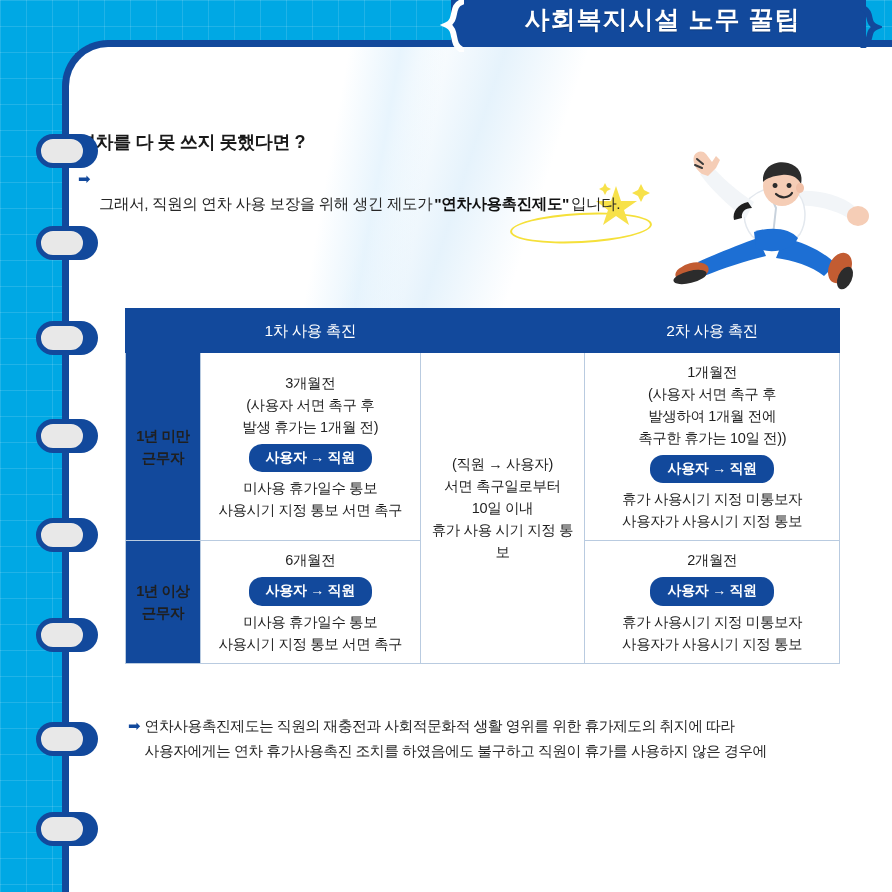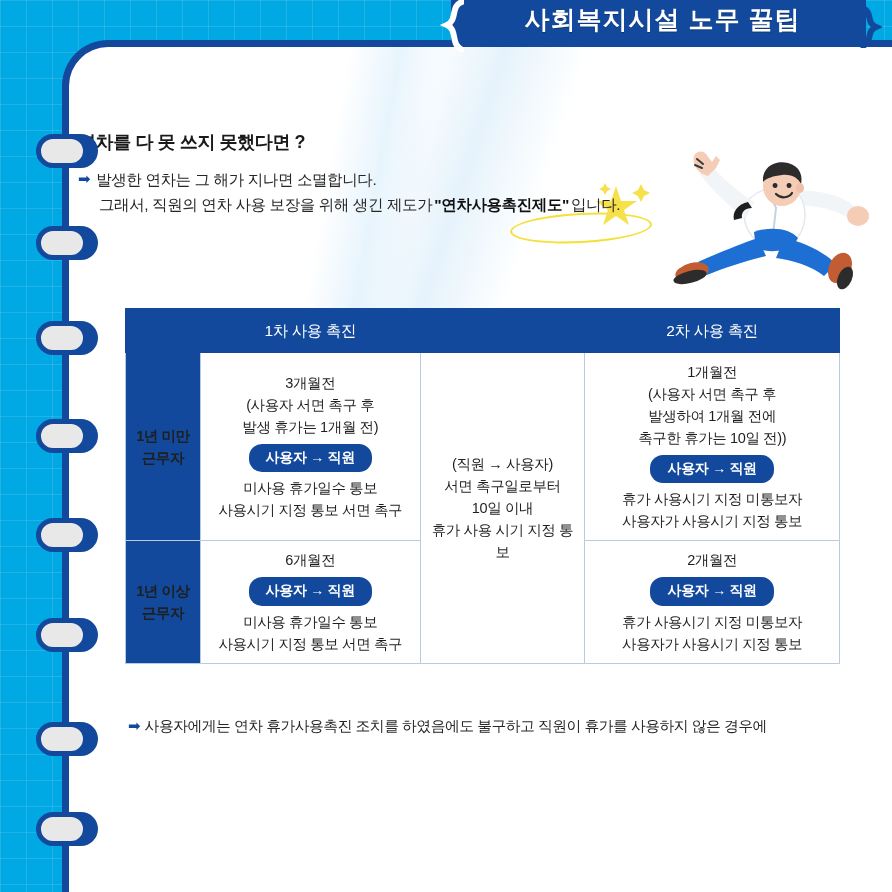--- a/index.html
+++ b/index.html
@@ -310,21 +310,20 @@
   <div id="banner-text">사회복지시설 노무 꿀팁</div>
 </div>
 <svg id="banner-brace-right" viewBox="0 0 22 42">
   <path d="M3 2 C13 7, 6 17, 16 21 C6 25, 13 35, 3 40" fill="none" stroke="#12499c" stroke-width="6" stroke-linecap="round"></path>
 </svg>
 
 <div id="heading-block">
   <div id="heading-title">연차를 다 못 쓰지 못했다면 ?</div>
   <div class="bullet-line">
     <span class="bullet-arrow">➡</span>
-    <span>발생한 연차는 그 해가 지나면 소멸합니다.</span>
   </div>
   <div class="bullet-line bullet-indent">
     <span>그래서, 직원의 연차 사용 보장을 위해 생긴 제도가 </span>
     <span class="hl">"연차사용촉진제도"</span>
     <span>입니다.</span>
   </div>
 </div>
 <div id="hl-circle"></div>
 <svg id="hl-sparkle" width="56" height="48" viewBox="0 0 56 48">
   <path d="M20 4 L25 19 L41 19 L28 28 L33 43 L20 34 L7 43 L12 28 L0 19 L15 19 Z" fill="#f7e14a"></path>
@@ -429,15 +428,16 @@
         <div>휴가 사용시기  지정 미통보자</div>
         <div>사용자가 사용시기 지정 통보</div>
       </td>
     </tr>
   </tbody>
 </table>
 
 <div id="footnote">
   <span class="bullet-arrow">➡</span>
   <div id="footnote-body">
+    <div>연차사용촉진제도는 직원의 재충전과 사회적문화적 생활 영위를 위한 휴가제도의 취지에 따라</div>
     <div>사용자에게는 연차 휴가사용촉진 조치를 하였음에도 불구하고 직원이 휴가를 사용하지 않은 경우에</div>
   </div>
 </div>
 
 </body></html>

